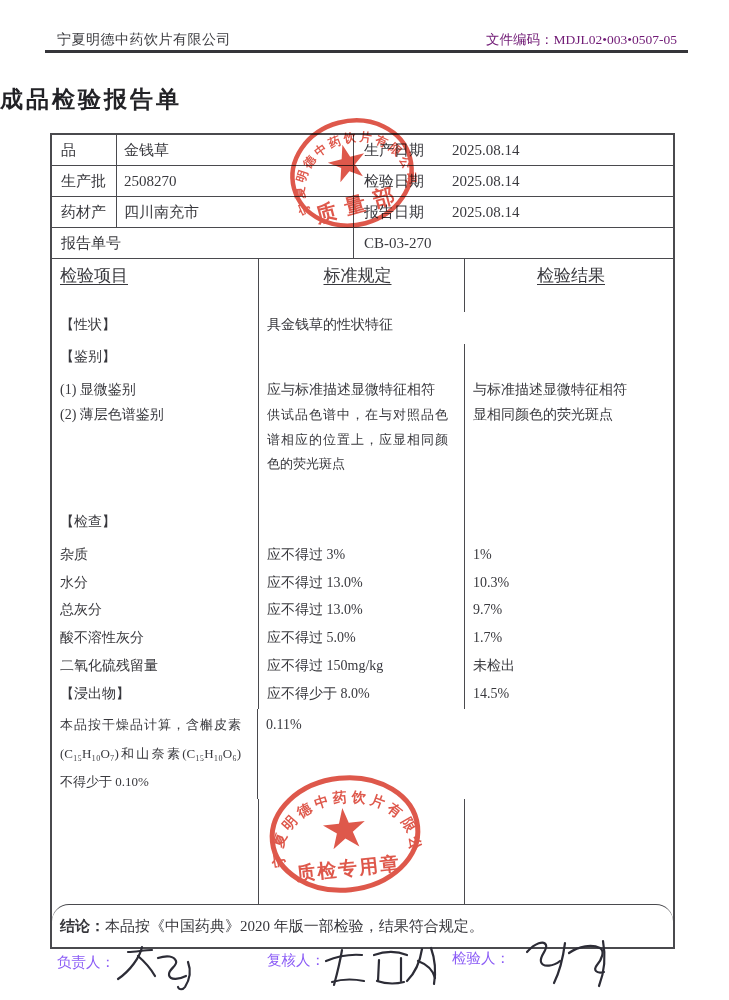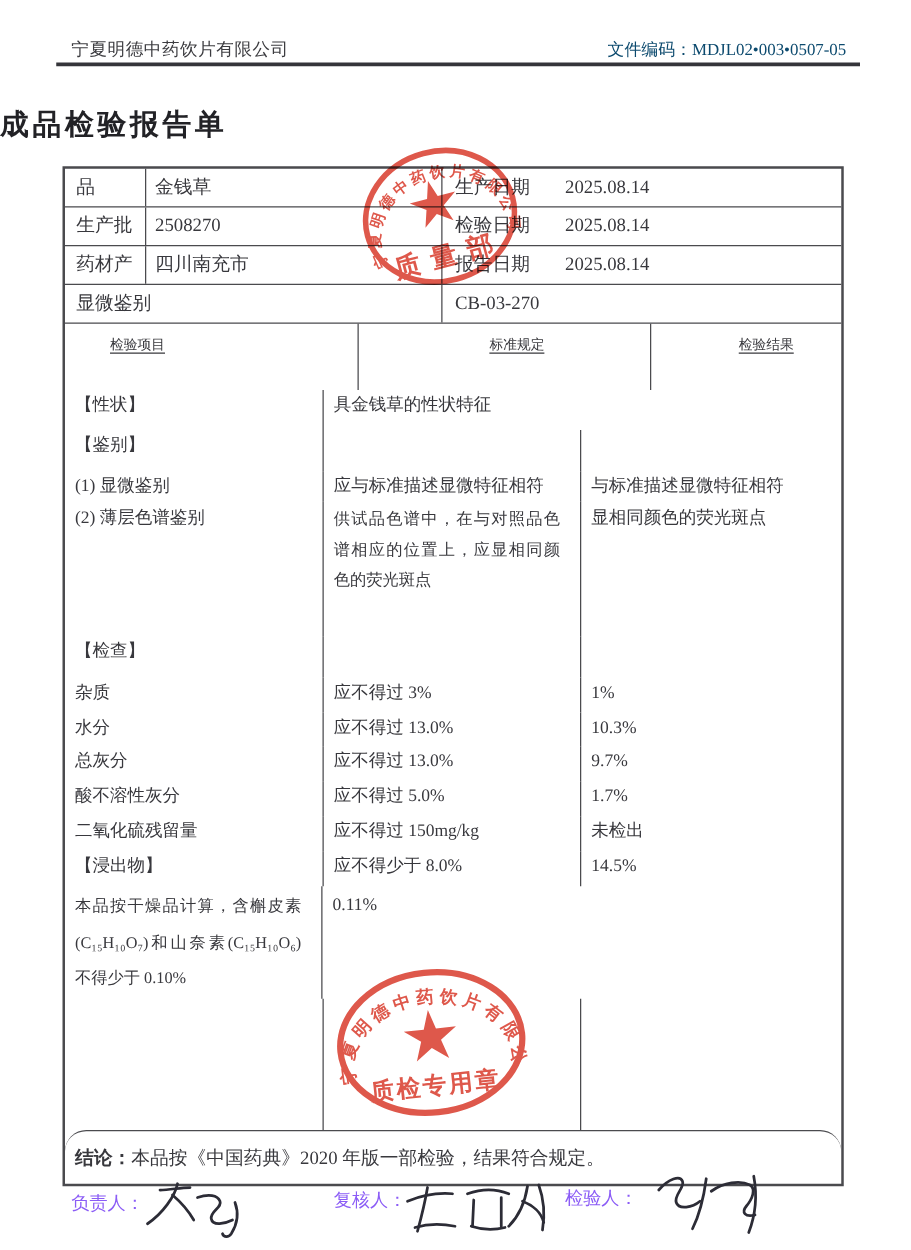--- a/index.html
+++ b/index.html
@@ -2,21 +2,21 @@
 <html><head>
 <meta charset="utf-8">
 <style>
   html,body{margin:0;padding:0;background:#ffffff;}
   .page{
     position:relative;width:729px;height:1000px;background:#ffffff;overflow:hidden;
     font-family:"Liberation Serif","DejaVu Serif",serif;color:#38383d;
   }
   
   .hdr-company{position:absolute;left:57px;top:31px;font-size:14px;letter-spacing:.5px;color:#3c3c40;}
-  .hdr-code{position:absolute;right:52px;top:31px;font-size:13.5px;color:#0c4a6e;}
+  .hdr-code{position:absolute;right:52px;top:31px;font-size:13.5px;color:#701a75;}
   .hdr-rule{position:absolute;left:45px;top:50px;width:643px;height:2.5px;background:#35353a;}
   .title{position:absolute;left:0;top:84px;width:729px;text-align:left;
          font-size:23px;font-weight:bold;letter-spacing:3px;color:#222226;}
   
   .report{position:absolute;left:50px;top:133px;width:625px;border:2px solid #4a4a4e;box-sizing:border-box;background:transparent;}
   .row{display:flex;border-bottom:1px solid #4a4a4e;box-sizing:border-box;}
   .row:last-child{border-bottom:none;border-radius:17px;}
   .cell{box-sizing:border-box;overflow:hidden;}
   
   .info-row{height:31px;line-height:30px;font-size:15px;}
@@ -24,21 +24,21 @@
   .ic2{width:237px;border-right:1px solid #4a4a4e;padding-left:7px;}
   .ic12{width:302px;border-right:1px solid #4a4a4e;padding-left:9px;}
   .ic3{flex:1;padding-left:10px;}
   .rlabel{display:inline-block;width:88px;}
   
   .irow{border-bottom:none;font-size:14px;}
   .c1{width:207px;border-right:1px solid #4a4a4e;padding:2px 6px 0 8px;line-height:22px;}
   .c2{width:206px;border-right:1px solid #4a4a4e;padding:2px 16px 0 8px;line-height:22px;}
   .c3{flex:1;padding:2px 4px 0 8px;line-height:22px;}
   .items-header{height:53px;}
-  .items-header .cell{padding-top:6px;font-size:11px;margin-left:28px;}
+  .items-header .cell{padding-top:6px;font-size:17px;}
   .items-header .c2,.items-header .c3{text-align:center;}
   .uline{text-decoration:underline;text-underline-offset:3px;}
   .just{text-align:justify;}
   .lh24{line-height:24.5px;}
   .lh28{line-height:28.5px;}
   
   .concl-row{border-top:1px solid #4a4a4e;height:43px;align-items:center;}
   .concl{padding-left:8px;font-size:15px;}
   .concl b{font-weight:bold;}
   
@@ -79,21 +79,21 @@
       </div>
     </div>
     <div class="row info-row">
       <div class="cell ic1">药材产地</div>
       <div class="cell ic2">四川南充市</div>
       <div class="cell ic3">
         <span class="rlabel">报告日期</span><span>2025.08.14</span>
       </div>
     </div>
     <div class="row info-row">
-      <div class="cell ic12">显微鉴别</div>
+      <div class="cell ic12">报告单号</div>
       <div class="cell ic3">CB-03-270</div>
     </div>
 
     <div class="row irow items-header">
       <div class="cell c1"><span class="uline">检验项目</span></div>
       <div class="cell c2"><span class="uline">标准规定</span></div>
       <div class="cell c3"><span class="uline">检验结果</span></div>
     </div>
 
     <div class="row irow" style="height:32px">

